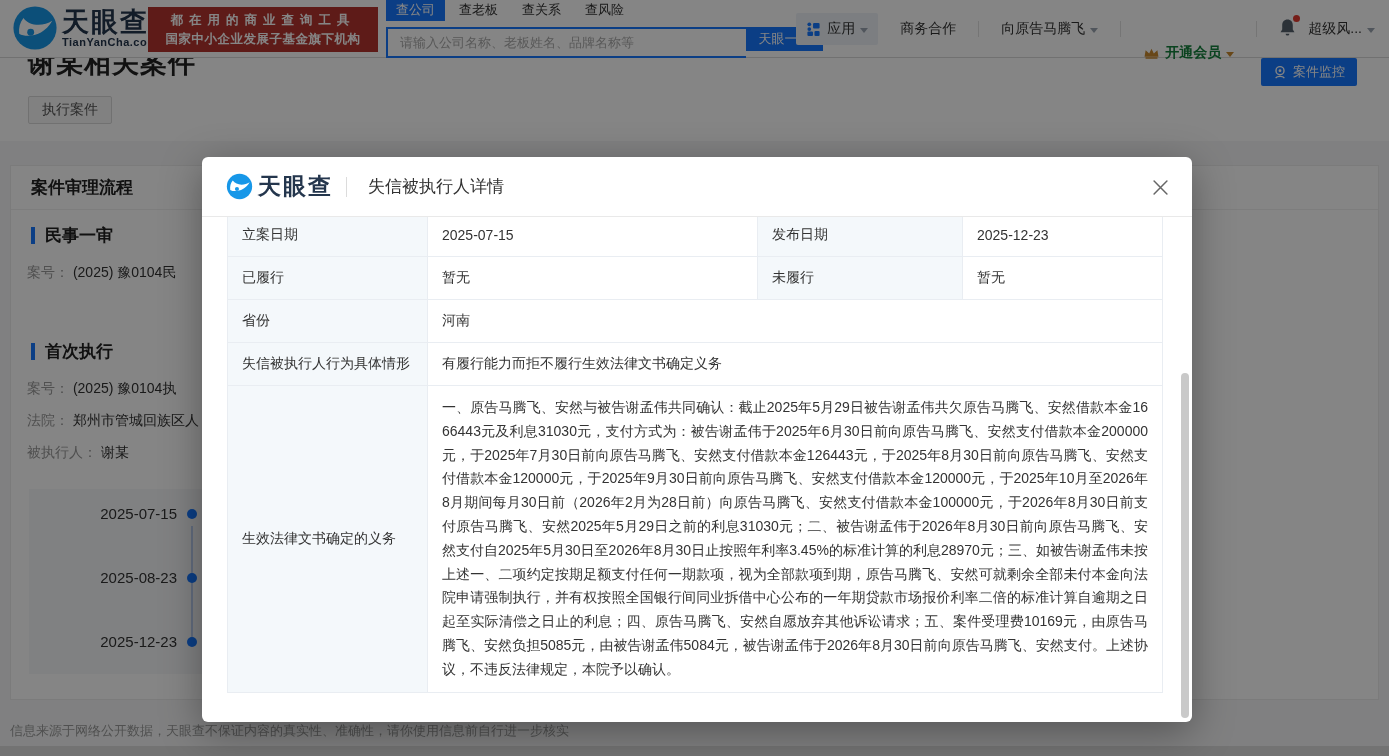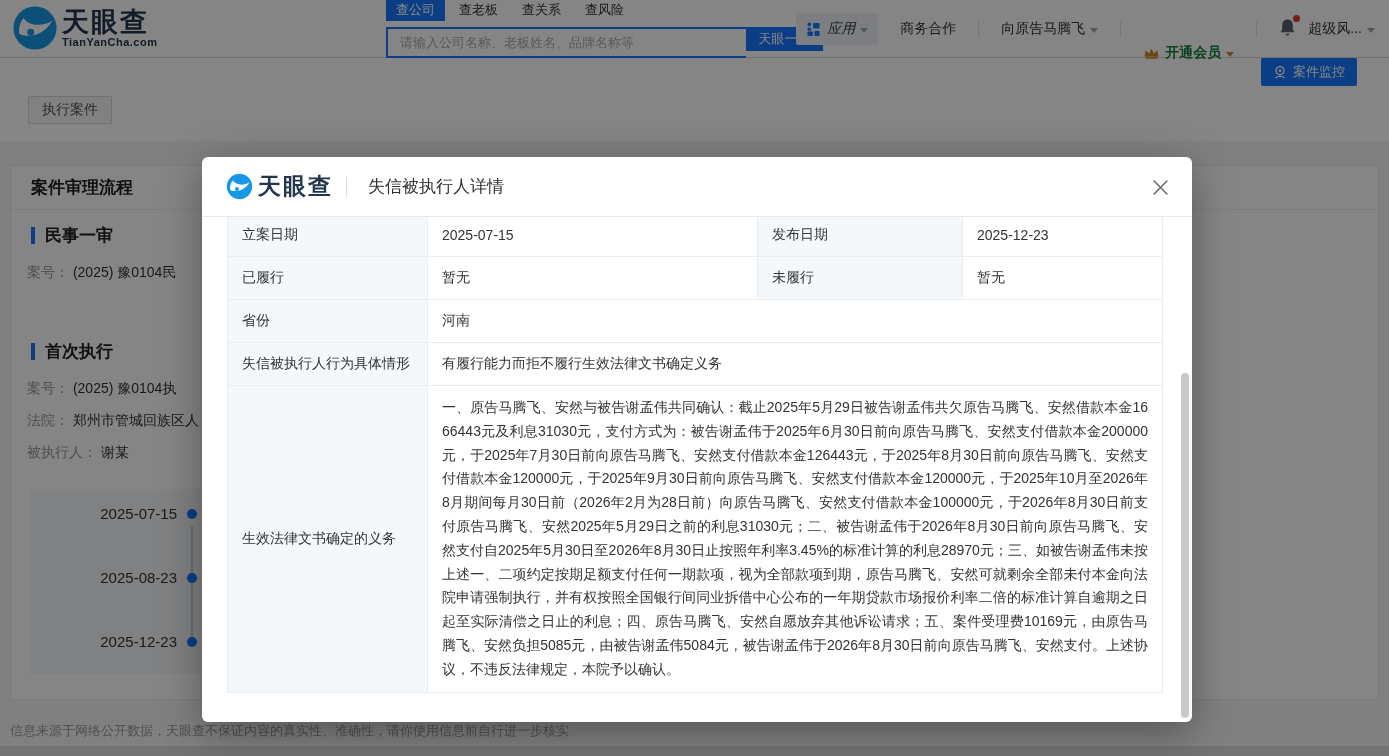--- a/index.html
+++ b/index.html
@@ -19,21 +19,21 @@
   .search-wrap { position:absolute; left:386px; top:0; }
   .search-tabs { display:flex; height:27px; align-items:flex-start; }
   .stab { font-size:13px; color:#333; padding:1px 10px 2px; margin-right:4px; cursor:pointer; }
   .stab.active { background:#1677ff; color:#fff; }
   .search-row { display:flex; }
   .search-input { width:360px; height:31px; border:2px solid #1677ff; border-right:none; background:#fff; font-size:13px; padding:0 12px; color:#333; outline:none; font-family:"Liberation Sans","DejaVu Sans",sans-serif; }
   .search-input::placeholder { color:#aaa; }
   .search-btn { width:77px; height:24px; background:#1677ff; color:#fff; font-size:13px; border:none; cursor:pointer; font-family:"Liberation Sans","DejaVu Sans",sans-serif; }
   .hnav { position:absolute; right:14px; top:0; height:58px; display:flex; align-items:center; }
   .hitem { display:flex; align-items:center; font-size:14px; color:#333; margin-left:22px; cursor:pointer; white-space:nowrap; }
-  .apps-chip { background:#edf2f8; padding:7px 10px; border-radius:2px; margin-left:0;font-style:italic; }
+  .apps-chip { background:#edf2f8; padding:7px 10px; border-radius:2px; margin-left:0; }
   .vdiv { width:1px; height:16px; background:#e0e0e0; margin-left:22px; }
   .caret { width:0; height:0; border-left:4px solid transparent; border-right:4px solid transparent; border-top:5px solid #9aa4b0; margin-left:5px; margin-top:2px; }
   .vip { color:#15803d; font-weight:bold;margin-top:48px; }
   .vip .caret { border-top-color:#c8882f; }
   .bell-wrap { position:relative; margin-left:22px; cursor:pointer; }
   .bell-dot { position:absolute; top:-3px; right:-4px; width:7px; height:7px; border-radius:50%; background:#e23b30; }
 
   
   .title-band { position:absolute; top:58px; left:0; width:100%; height:83px; background:#fff; overflow:hidden; z-index:0; }
   .page-title { position:absolute; top:-13px; left:28px; font-size:27px; font-weight:bold; color:#222; letter-spacing:1px; }
@@ -89,20 +89,24 @@
       <svg class="logo-swirl" viewBox="0 0 32 32">
         <circle cx="16" cy="16" r="15" fill="#1797e8"></circle>
         <path d="M5 20 C10 23,22 22,28 11 C22 15,12 15,8 9 C5.5 12,4.5 16,5 20 Z" fill="#fff"></path>
         <circle cx="13" cy="19" r="2.4" fill="#1797e8"></circle>
       </svg>
       <div class="logo-txt">
         <div class="logo-name">天眼查</div>
         <div class="logo-domain">TianYanCha.com</div>
       </div>
     </div>
+    <div class="promo-badge">
+      <div class="l1">都在用的商业查询工具</div>
+      <div class="l2">国家中小企业发展子基金旗下机构</div>
+    </div>
     <div class="search-wrap">
       <div class="search-tabs">
         <div class="stab active">查公司</div>
         <div class="stab">查老板</div>
         <div class="stab">查关系</div>
         <div class="stab">查风险</div>
       </div>
       <div class="search-row">
         <input class="search-input" type="text" placeholder="请输入公司名称、老板姓名、品牌名称等" style="">
         <button class="search-btn">天眼一下</button>
@@ -144,20 +148,21 @@
         <span class="bell-dot"></span>
       </div>
       <div class="hitem" style="margin-left:12px">
         <span>超级风...</span>
         <span class="caret"></span>
       </div>
     </div>
   </div>
 
   <div class="title-band">
+    <h1 class="page-title">谢某相关案件</h1>
     <span class="case-tag">执行案件</span>
     <button class="monitor-btn">
       <svg width="14" height="14" viewBox="0 0 16 16">
         <circle cx="8" cy="6.5" r="4.6" fill="none" stroke="#fff" stroke-width="1.6"></circle>
         <circle cx="8" cy="6.5" r="1.6" fill="#fff"></circle>
         <path d="M3.5 14.5 C4.5 12.5 11.5 12.5 12.5 14.5" fill="none" stroke="#fff" stroke-width="1.6" stroke-linecap="round"></path>
       </svg>
       <span>案件监控</span>
     </button>
   </div>

